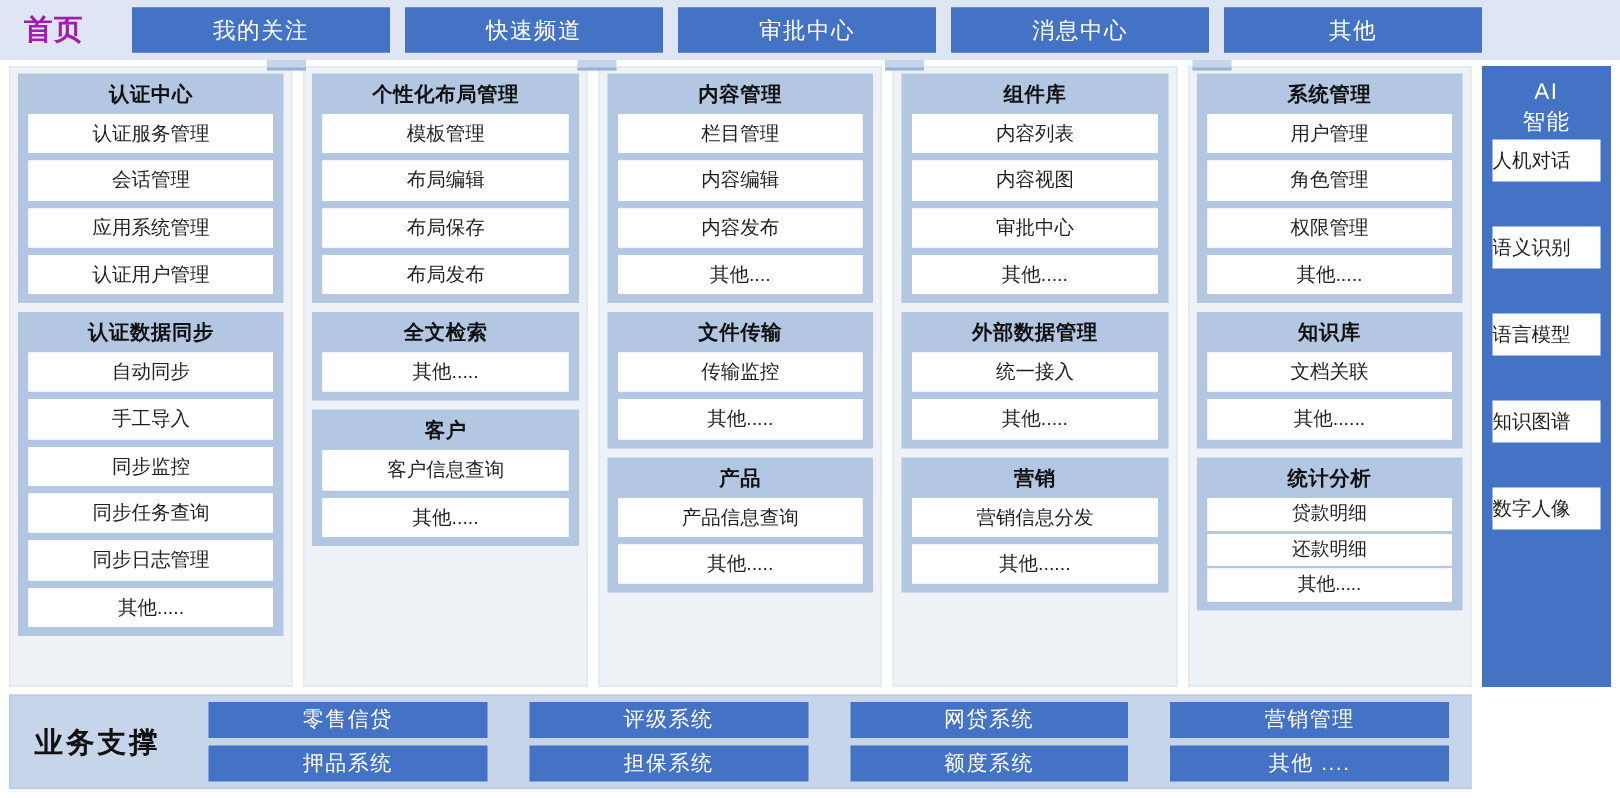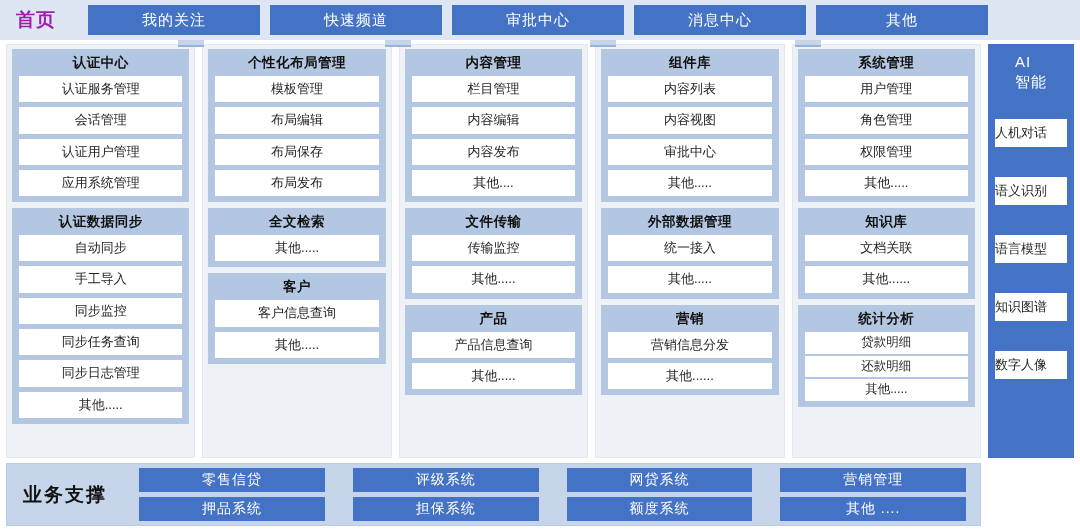--- a/index.html
+++ b/index.html
@@ -129,24 +129,23 @@
     background: #4472c4;
     display: flex;
     flex-direction: column;
     align-items: center;
     padding: 8px 7px 10px 7px;
     gap: 0;
   }
   .ai-title {
     color: #ffffff;
     font-size: 15px;
-    text-align: left;
+    text-align: center;
     line-height: 1.35;
     letter-spacing: 1px;
-    margin-bottom: 26px;
     white-space: pre-line;
   }
   .ai-item {
     width: 100%;
     background: #ffffff;
     color: #1f1f1f;
     font-size: 13px;
     text-align: left;
     padding: 5px 0;
     margin-bottom: 30px;
@@ -220,22 +219,22 @@
   </div>
 
   <div class="bodyarea">
     <div class="cols" id="cols">
         <div class="col">
           <div class="group">
             <div class="group-title">认证中心</div>
             <div class="items">
               <div class="item">认证服务管理</div>
               <div class="item">会话管理</div>
+              <div class="item">应用系统管理</div>
               <div class="item">认证用户管理</div>
-              <div class="item">应用系统管理</div>
             </div>
           </div>
           <div class="group">
             <div class="group-title">认证数据同步</div>
             <div class="items">
               <div class="item">自动同步</div>
               <div class="item">手工导入</div>
               <div class="item">同步监控</div>
               <div class="item">同步任务查询</div>
               <div class="item">同步日志管理</div>

